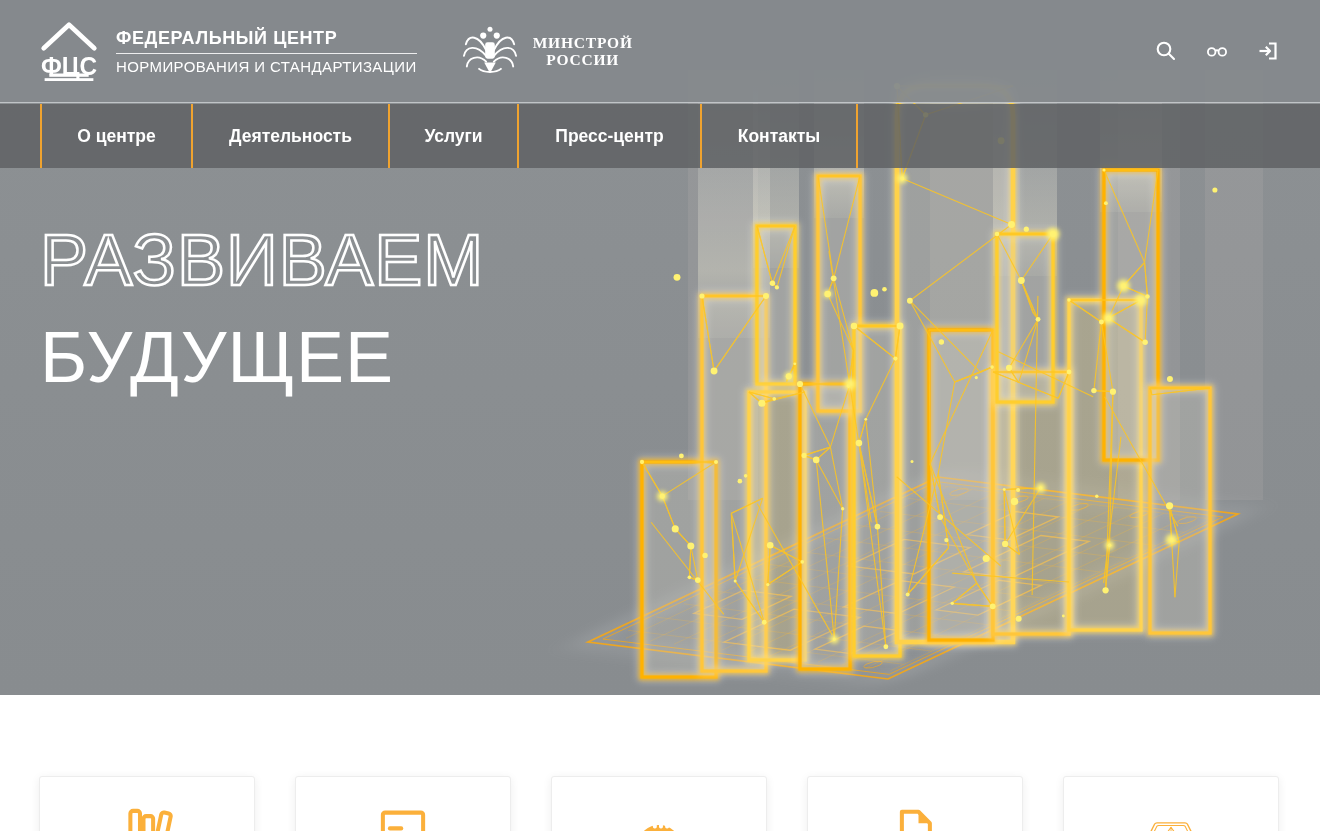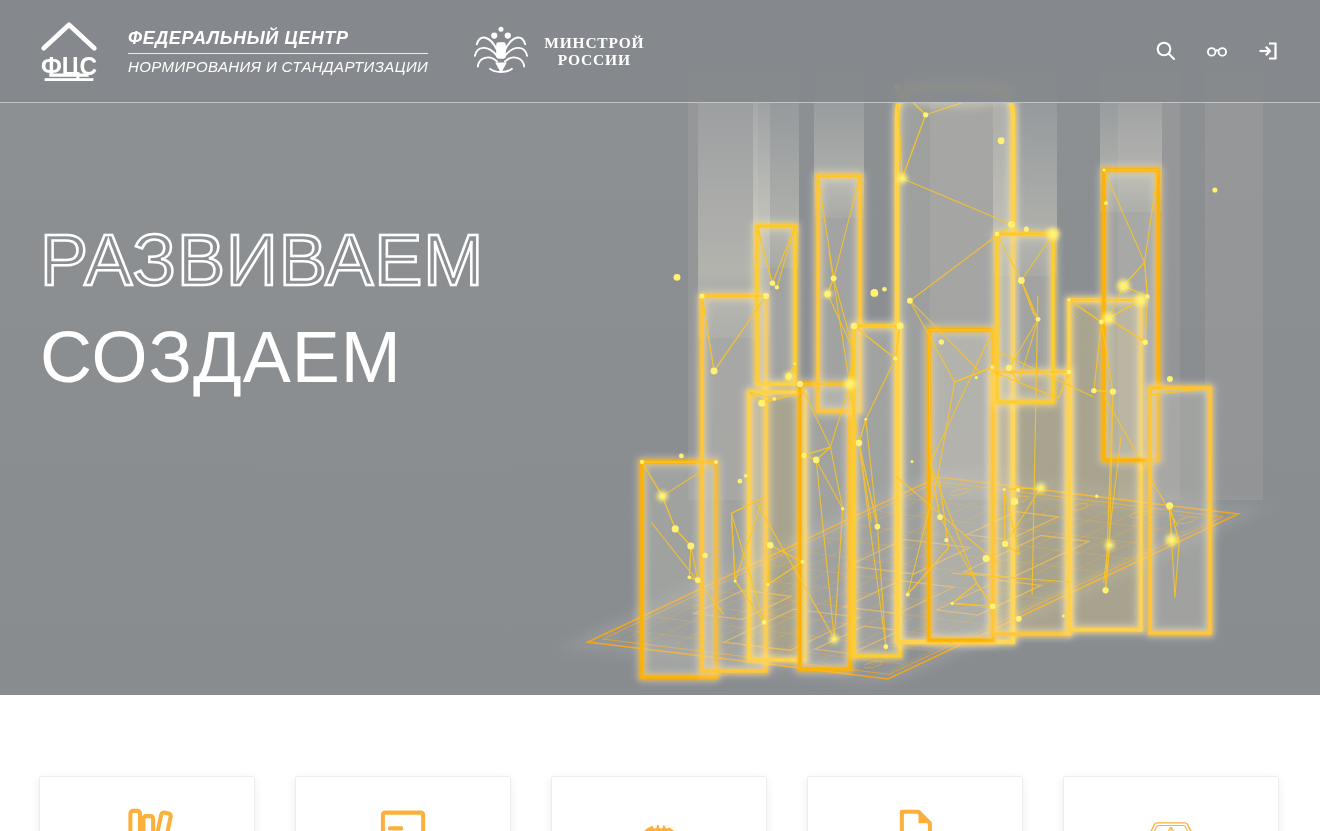--- a/index.html
+++ b/index.html
@@ -11,21 +11,21 @@
               background:linear-gradient(180deg,#8d9194 0%, #8a8e91 55%, #888c8f 100%); }
   #city { position:absolute; left:0; top:0; width:1320px; height:695px; }
 
   
   .site-header { position:absolute; left:0; top:0; width:100%; height:103px;
                  background:rgba(133,137,140,0.95);
                  border-bottom:1px solid rgba(225,228,230,0.65);
                  display:flex; align-items:center; padding:0 40px; z-index:30; }
   .logo-group { display:flex; align-items:center; cursor:pointer; }
   .logo-mark { width:58px; height:60px; flex:0 0 auto; }
-  .logo-text { margin-left:30px; color:#fff;font-style:italic; }
+  .logo-text { margin-left:18px; color:#fff; }
   .logo-title { font-size:18px; font-weight:bold; letter-spacing:0.6px; white-space:nowrap; }
   .logo-rule  { height:1px; background:rgba(255,255,255,0.85); margin:4px 0 4px 0; }
   .logo-sub   { font-size:15px; letter-spacing:0.4px; white-space:nowrap; }
   .ministry-group { display:flex; align-items:center; margin-left:44px; cursor:pointer;text-align:center; }
   .eagle { width:58px; height:56px; flex:0 0 auto; }
   .ministry-text { margin-left:14px; color:#fff; font-family:"Liberation Serif", serif;
                    font-weight:bold; font-size:15.5px; line-height:17px; letter-spacing:0.8px; }
   .header-actions { margin-left:auto; display:flex; align-items:center; gap:27px; }
   .hbtn { width:24px; height:24px; background:none; border:none; cursor:pointer; padding:0;
           display:flex; align-items:center; justify-content:center; }
@@ -552,24 +552,43 @@
       <button class="hbtn" aria-label="login">
         <svg viewBox="0 0 22 22">
           <path d="M12,3.5 H18.5 V18.5 H12" fill="none" stroke="#fff" stroke-width="2.2"></path>
           <line x1="2.5" y1="11" x2="12.5" y2="11" stroke="#fff" stroke-width="2.2"></line>
           <path d="M8.8,6.8 L13,11 L8.8,15.2" fill="none" stroke="#fff" stroke-width="2.2" stroke-linejoin="round"></path>
         </svg>
       </button>
     </div>
   </header>
 
+  <nav class="main-nav">
+    <ul>
+      <li>
+          <span>О центре</span>
+        </li>
+      <li>
+          <span>Деятельность</span>
+        </li>
+      <li>
+          <span>Услуги</span>
+        </li>
+      <li>
+          <span>Пресс-центр</span>
+        </li>
+      <li>
+          <span>Контакты</span>
+        </li>
+    </ul>
+  </nav>
 
   <div class="hero-text">
     <div class="hero-line outline">РАЗВИВАЕМ</div>
-    <div class="hero-line">СОЗДАЕМ</div>
+    <div class="hero-line">БУДУЩЕЕ</div>
   </div>
 </div>
 
 <section class="services">
   <div class="cards">
 
     <article class="card">
       <svg viewBox="0 0 64 64" fill="none" stroke="#FBB03B" stroke-width="4.6" stroke-linejoin="round">
         <rect x="13" y="9" width="11" height="48" rx="3"></rect>
         <rect x="28" y="15" width="11" height="42" rx="3"></rect>

